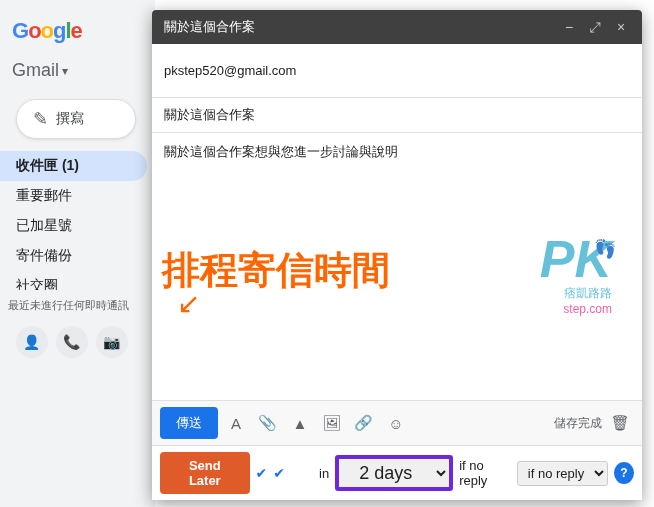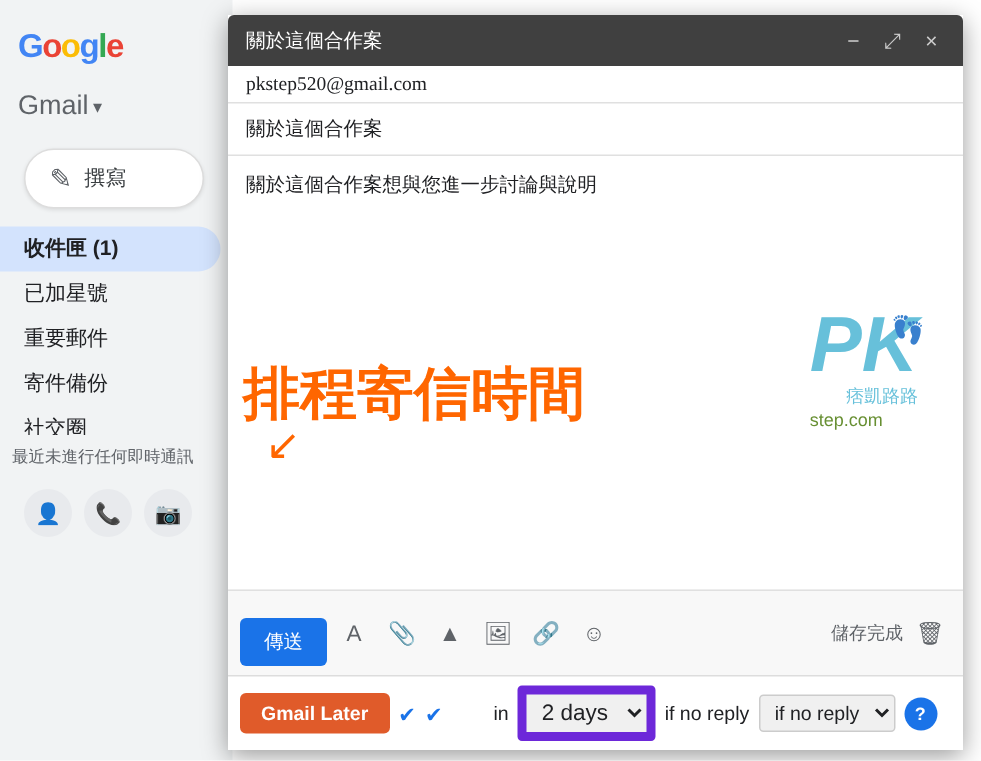--- a/index.html
+++ b/index.html
@@ -160,26 +160,25 @@
       cursor: pointer;
       font-size: 14px;
       width: 18px;
       height: 18px;
       display: flex;
       align-items: center;
       justify-content: center;
     }
 
     .compose-field {
-      padding: 4px 12px;
+      padding: 19px 12px;
       border-bottom: 1px solid #e0e0e0;
       font-size: 13px;
       color: #202124;
       flex-shrink: 0;
-      font-family: Liberation Serif, serif;
     }
 
     .compose-subject {
       padding: 8px 12px;
       border-bottom: 1px solid #e0e0e0;
       font-size: 13px;
       color: #202124;
       flex-shrink: 0;
     }
 
@@ -248,21 +247,20 @@
     }
     .send-btn {
       background: #1a73e8;
       color: #fff;
       border: none;
       border-radius: 4px;
       padding: 7px 16px;
       font-size: 13px;
       font-weight: 500;
       cursor: pointer;
-      margin-top: 12px;
     }
     .toolbar-icon-btn {
       width: 28px;
       height: 28px;
       background: none;
       border: none;
       cursor: pointer;
       display: flex;
       align-items: center;
       justify-content: center;
@@ -315,24 +313,24 @@
     .check-icon {
       color: #1a73e8;
       font-size: 14px;
     }
     .checkmark-blue {
       color: #1a73e8;
       font-size: 14px;
     }
     .days-select {
       background: #f0f0f0;
-      border: 6px solid #6d28d9;
+      border: 4px solid #6d28d9;
       border-radius: 3px;
-      padding: 3px 6px;
-      font-size: 15px;
+      padding: 3px 16px;
+      font-size: 18px;
       cursor: pointer;
       color: #202124;
     }
     .if-no-reply-text {
       font-size: 13px;
       color: #202124;
     }
     .if-no-reply-select {
       background: #f0f0f0;
       border: 1px solid #ccc;
@@ -387,24 +385,24 @@
 
   <button class="compose-btn">
     <span class="plus-icon">✎</span>
     <span>撰寫</span>
   </button>
 
   <div class="nav-item active">
     <span>收件匣 (1)</span>
   </div>
   <div class="nav-item">
+    <span>重要郵件</span>
+  </div>
+  <div class="nav-item">
     <span>已加星號</span>
-  </div>
-  <div class="nav-item">
-    <span>重要郵件</span>
   </div>
   <div class="nav-item">
     <span>寄件備份</span>
   </div>
   <div class="nav-item">
     <span>社交圈</span>
   </div>
 
   <div class="sidebar-bottom">
     <div class="sidebar-bottom-text">最近未進行任何即時通訊</div>
@@ -438,21 +436,21 @@
   <div class="compose-body">
     <span>關於這個合作案想與您進一步討論與說明</span>
 
     
     <div class="pk-watermark">
       <div style="position:relative; display:inline-block;">
         <span class="pk-text">PK</span>
         <span class="pk-foot-icon" style="font-size:18px; color:#4db6d4;">👣</span>
       </div>
       <div style="font-size:12px; color:#4db6d4; text-align:right;">痞凱路路</div>
-      <div style="font-size:12px; color:#4d7c0f; ">step.com</div>
+      <div style="font-size:12px; color:#ec4899; text-align:right;">step.com</div>
     </div>
 
     
     <div class="annotation-overlay">
       <div class="annotation-text">排程寄信時間</div>
       <div class="annotation-arrow">↙</div>
     </div>
   </div>
 
   <div class="compose-toolbar">
@@ -476,21 +474,21 @@
       <span>☺</span>
     </button>
     <div class="toolbar-spacer"></div>
     <button class="save-complete-btn">儲存完成</button>
     <button class="trash-icon-btn">
       <span>🗑</span>
     </button>
   </div>
 
   <div class="send-later-row">
-    <button class="send-later-btn">Gmail Later</button>
+    <button class="send-later-btn">Send Later</button>
     <span class="check-icon">✔</span>
     <span class="checkmark-blue">✔</span>
     <span style="font-size:13px; color:#202124;margin-left:28px;">in</span>
     <select class="days-select">
       <option>1 day</option>
       <option selected="">2 days</option>
       <option>3 days</option>
       <option>1 week</option>
     </select>
     <span class="if-no-reply-text">if no reply</span>

